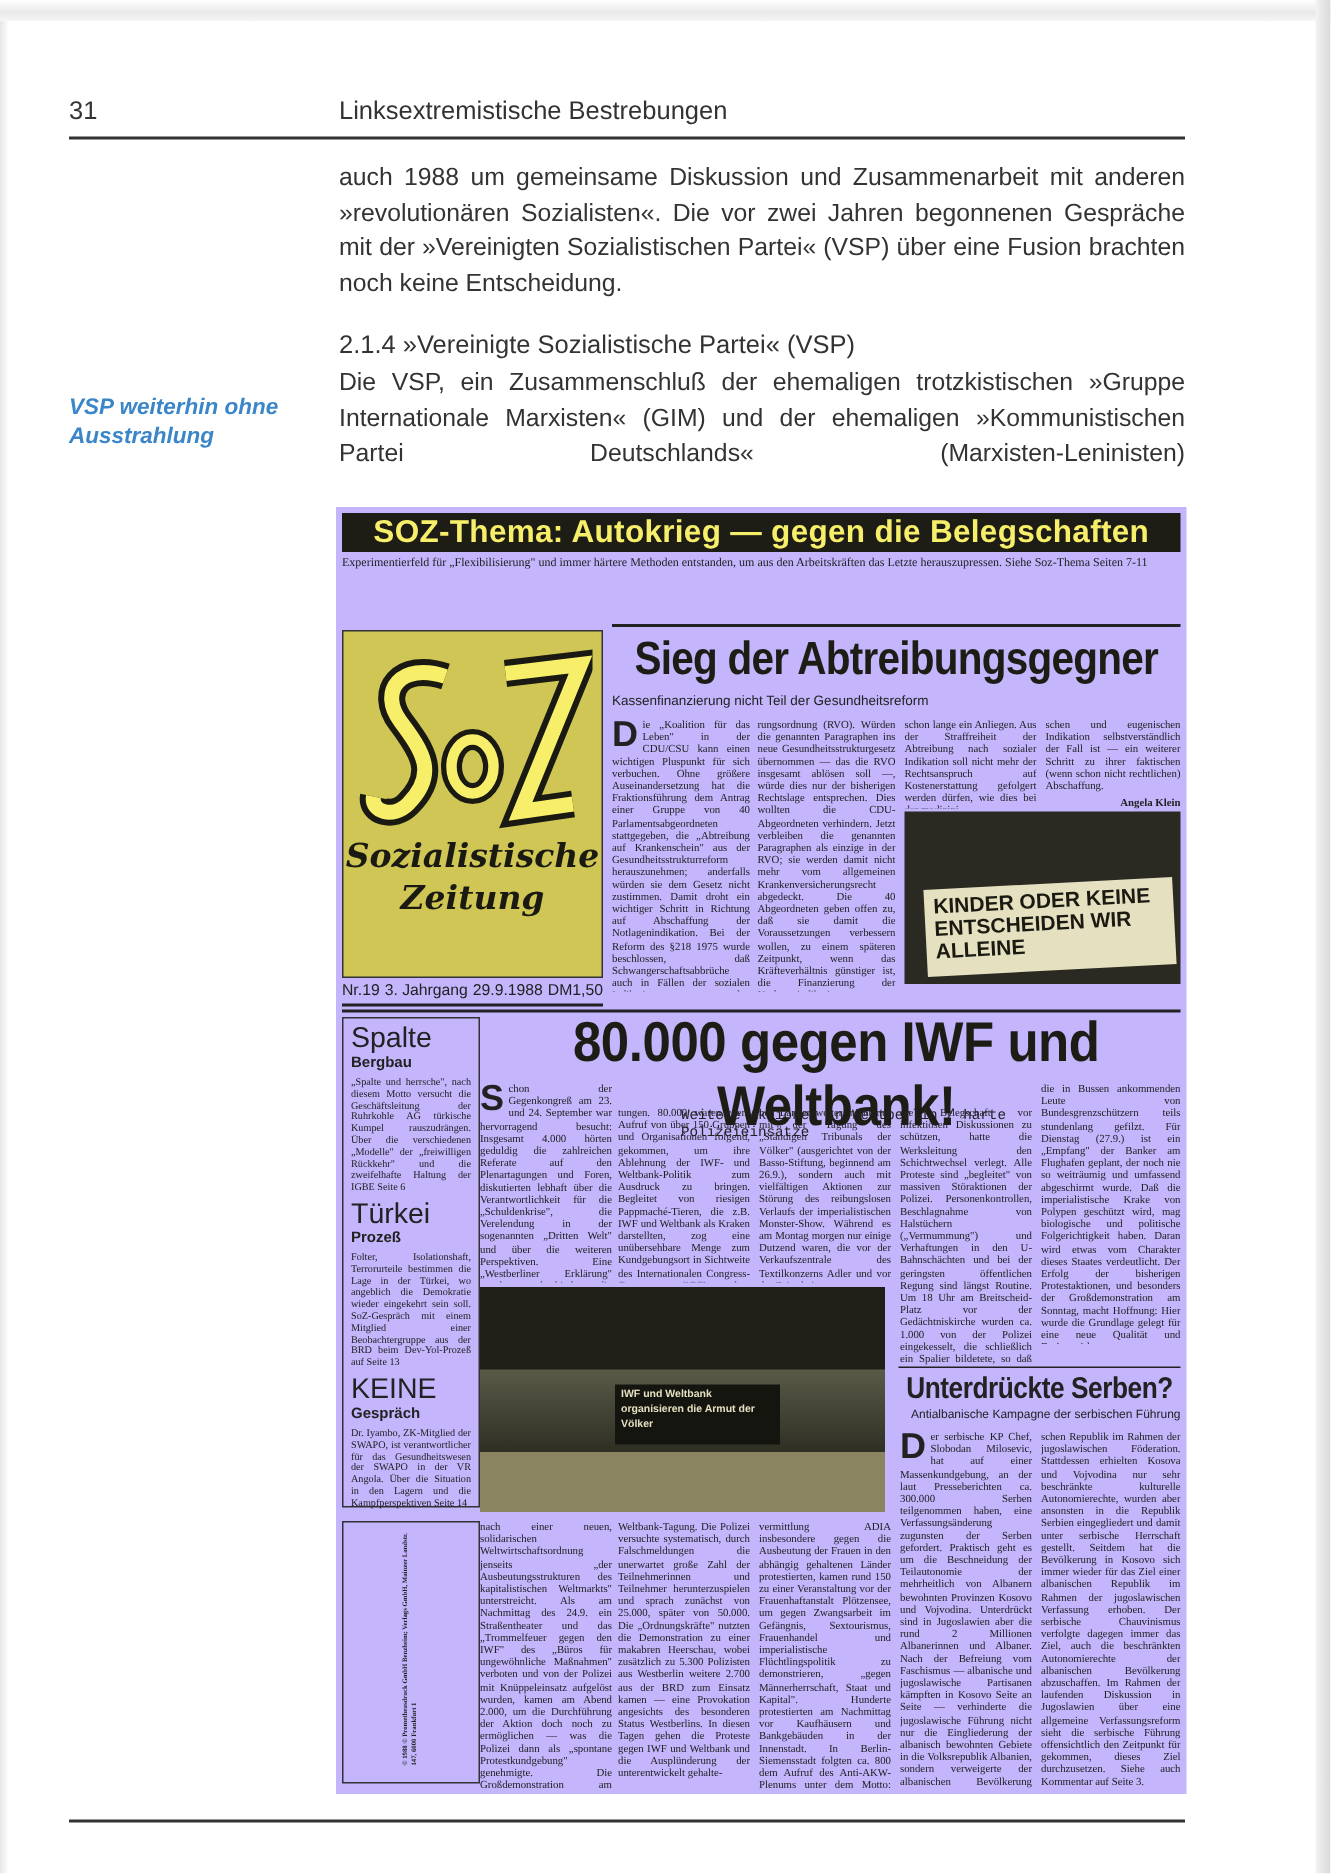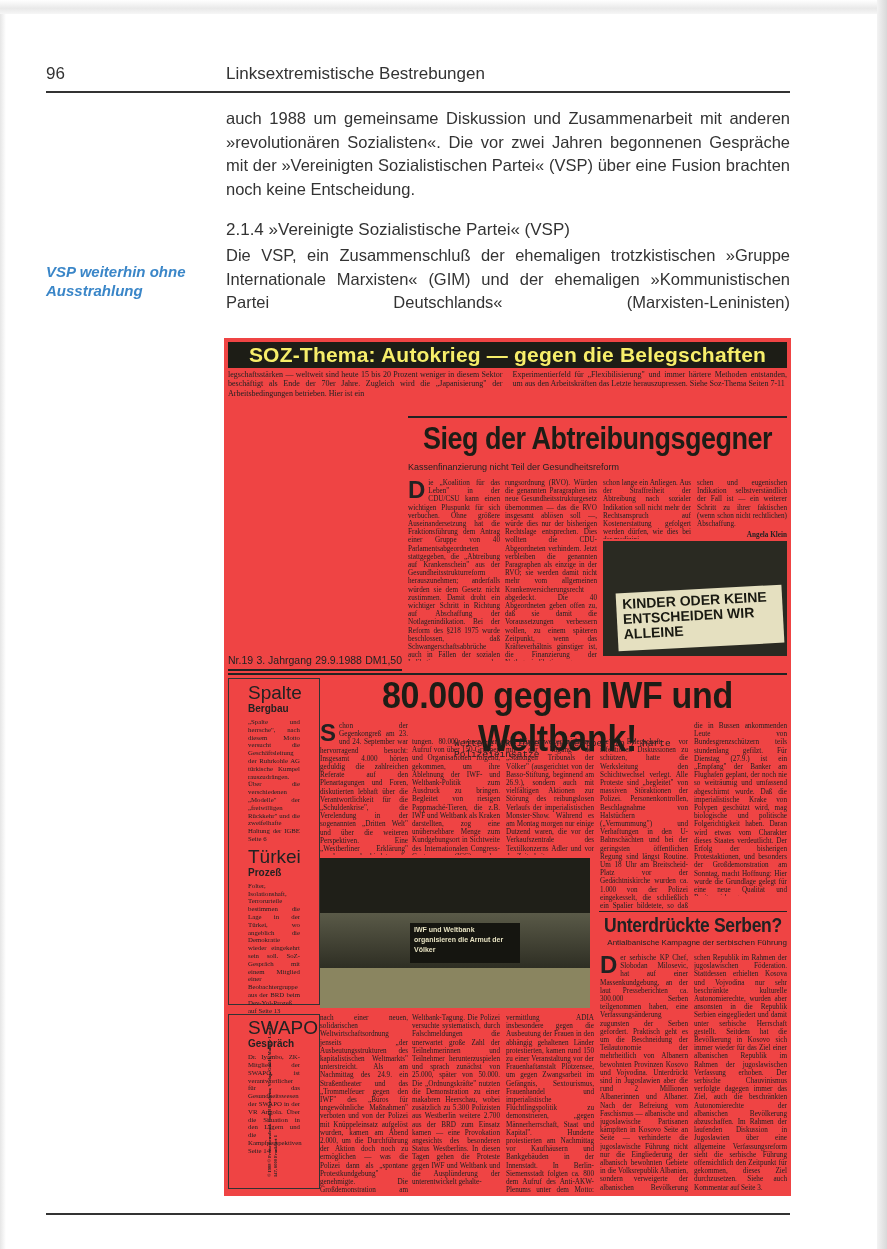--- a/index.html
+++ b/index.html
@@ -23,21 +23,21 @@
   .para1 { top: 107px; }
   .para1 p { text-align-last: left; }
   .section-heading { position: absolute; left: 226px; top: 220px; font-size: 17px; color: #333; }
   .para2 { top: 244px; }
   .para2 p { text-align-last: justify; }
 
   .margin-note { position: absolute; left: 46px; top: 262px; width: 170px; font-size: 15px; font-weight: bold;
     color: #3a86c8; line-height: 19px; font-style: italic; }
 
   
-  .clipping { position: absolute; left: 224px; top: 338px; width: 567px; height: 858px; background: #ef4444; overflow: hidden;
+  .clipping { position: absolute; left: 224px; top: 338px; width: 567px; height: 858px; background: #c4b5fd; overflow: hidden;
     font-family: "Liberation Serif", serif; color: #222; }
   .theme-bar { position: absolute; left: 4px; top: 4px; width: 559px; height: 26px; background: #1d1d16;
     color: #f7ee6a; font-family: "Liberation Sans", sans-serif; font-weight: bold; font-size: 21px;
     text-align: center; line-height: 26px; letter-spacing: 0.2px; transform-origin: center; }
   .theme-text { position: absolute; top: 32px; left: 4px; width: 559px; display: flex; gap: 10px; font-size: 8px; line-height: 9.3px; }
   .theme-text div { flex: 1; text-align: justify; }
   .rule { position: absolute; background: #222; }
 
   .masthead { position: absolute; left: 4px; top: 82px; width: 174px; height: 232px; border: 1px solid #333; background: #cfc656; }
   .logo-soz { position: absolute; left: 8px; top: 10px; width: 158px; height: 130px; }
@@ -50,21 +50,21 @@
     font-family: "Liberation Sans", sans-serif; font-weight: bold; font-size: 27px; letter-spacing: -0.5px; color: #1d1d16; transform: scaleY(1.15); }
   .subhead1 { position: absolute; left: 184px; top: 124px; width: 379px; text-align: left; font-family: "Liberation Sans", sans-serif; font-size: 9px; }
   .col { position: absolute; font-size: 7.2px; line-height: 8.2px; text-align: justify; overflow: hidden; }
   .dropcap { float: left; font-family: "Liberation Sans", sans-serif; font-weight: bold; font-size: 24px; line-height: 20px; margin: 1px 3px 0 0; }
   .signature { text-align: right; font-weight: bold; margin-top: 3px; }
 
   .photo1 { position: absolute; left: 379px; top: 203px; width: 184px; height: 115px; background: #2a2a22; overflow: hidden; }
   .banner1 { position: absolute; left: 14px; top: 48px; width: 166px; height: 58px; background: #e5e0c0; transform: rotate(-3deg);
     font-family: "Liberation Sans", sans-serif; font-weight: bold; color: #1a1a12; font-size: 14px; line-height: 15px; padding: 4px 6px; }
 
-  .sidebar-box { position: absolute; left: 4px; top: 340px; width: 92px; height: 327px; border: 1.5px solid #333; padding: 4px 19px; }
+  .sidebar-box { position: absolute; left: 4px; top: 340px; width: 92px; height: 327px; border: 1.5px solid #333; padding: 4px 5px; }
   .side-title { font-family: "Liberation Sans", sans-serif; font-size: 19px; line-height: 20px; color: #222; }
   .side-sub { font-family: "Liberation Sans", sans-serif; font-weight: bold; font-size: 10px; margin-bottom: 4px; }
   .side-text { font-size: 6.8px; line-height: 7.8px; text-align: justify; margin-bottom: 4px; }
   .copyright-box { position: absolute; left: 4px; top: 676px; width: 92px; height: 175px; border: 1px solid #333; }
   .copyright-text { position: absolute; left: 38px; top: 162px; width: 160px; transform: rotate(-90deg); transform-origin: left top;
     font-size: 4.5px; line-height: 5.5px; font-weight: bold; }
 
   .headline2 { position: absolute; left: 104px; top: 340px; width: 459px; text-align: center;
     font-family: "Liberation Sans", sans-serif; font-weight: bold; font-size: 34px; letter-spacing: -0.3px; color: #1d1d16; transform: scaleY(1.1); }
   .subhead2 { position: absolute; left: 230px; top: 384px; width: 235px; font-family: Liberation Mono, monospace; font-size: 9.5px; margin-top: 16px; }
@@ -79,45 +79,60 @@
   .subhead3 { position: absolute; left: 375px; top: 600px; width: 188px; text-align: right; font-family: "Liberation Sans", sans-serif; font-size: 8px; }
 </style>
 </head>
 <body>
 
 <div class="page-edge-top"></div>
 <div class="page-edge-left"></div>
 <div class="page-edge-right"></div>
 
 <header class="running-head">
-  <span class="page-number">96</span>
+  <span class="page-number">31</span>
   <span class="running-title">Linksextremistische Bestrebungen</span>
 </header>
 <div class="rule-top"></div>
 
 <div class="body-text para1">
   <p>auch 1988 um gemeinsame Diskussion und Zusammenarbeit mit anderen »revolutionären Sozialisten«. Die vor zwei Jahren begonnenen Gespräche mit der »Vereinigten Sozialistischen Partei« (VSP) über eine Fusion brachten noch keine Entscheidung.</p>
 </div>
 
 <div class="section-heading">2.1.4 »Vereinigte Sozialistische Partei« (VSP)</div>
 
 <div class="margin-note">VSP weiterhin ohne Ausstrahlung</div>
 
 <div class="body-text para2">
   <p>Die VSP, ein Zusammenschluß der ehemaligen trotzkistischen »Gruppe Internationale Marxisten« (GIM) und der ehemaligen »Kommunistischen Partei Deutschlands« (Marxisten-Leninisten)</p>
 </div>
 
 <div class="clipping">
   <div class="theme-bar">SOZ-Thema: Autokrieg — gegen die Belegschaften</div>
   <div class="theme-text">
-    <div>legschaftsstärken — weltweit sind heute 15 bis 20 Prozent weniger in diesem Sektor beschäftigt als Ende der 70er Jahre. Zugleich wird die „Japanisierung" der Arbeitsbedingungen betrieben. Hier ist ein</div>
     <div>Experimentierfeld für „Flexibilisierung" und immer härtere Methoden entstanden, um aus den Arbeitskräften das Letzte herauszupressen. Siehe Soz-Thema Seiten 7-11</div>
   </div>
   <div class="rule" style="left:184px; top:78px; width:379px; height:1.5px;"></div>
 
+  <div class="masthead">
+    <svg class="logo-soz" viewBox="0 0 158 130">
+      <g fill="#f7ee6a" stroke="#1a1a12" stroke-width="5">
+        <path d="M60 20 C30 10 15 30 30 50 C45 70 55 85 35 105 C25 115 10 110 12 100" fill="none" stroke="#1a1a12" stroke-width="18"></path>
+        <path d="M60 20 C30 10 15 30 30 50 C45 70 55 85 35 105 C25 115 10 110 12 100" fill="none" stroke="#f7ee6a" stroke-width="10"></path>
+        <ellipse cx="78" cy="80" rx="14" ry="18" fill="none" stroke="#1a1a12" stroke-width="14"></ellipse>
+        <ellipse cx="78" cy="80" rx="14" ry="18" fill="none" stroke="#f7ee6a" stroke-width="7"></ellipse>
+        <path d="M100 18 L150 12 L110 110 L145 105" fill="none" stroke="#1a1a12" stroke-width="18"></path>
+        <path d="M100 18 L150 12 L110 110 L145 105" fill="none" stroke="#f7ee6a" stroke-width="10"></path>
+      </g>
+    </svg>
+    <div class="logo-name">
+      <div>Sozialistische</div>
+      <div>Zeitung</div>
+    </div>
+  </div>
   <div class="issue-line">
     <span>Nr.19</span>
     <span>3. Jahrgang</span>
     <span>29.9.1988</span>
     <span>DM1,50</span>
   </div>
   <div class="rule" style="left:4px; top:331px; width:174px; height:1.5px;"></div>
 
   <div class="headline1">Sieg der Abtreibungsgegner</div>
   <div class="subhead1">Kassenfinanzierung nicht Teil der Gesundheitsreform</div>
@@ -141,21 +156,21 @@
       <div class="side-title">Spalte</div>
       <div class="side-sub">Bergbau</div>
       <div class="side-text">„Spalte und herrsche", nach diesem Motto versucht die Geschäftsleitung der Ruhrkohle AG türkische Kumpel rauszudrängen. Über die verschiedenen „Modelle" der „freiwilligen Rückkehr" und die zweifelhafte Haltung der IGBE Seite 6</div>
     </div>
     <div>
       <div class="side-title">Türkei</div>
       <div class="side-sub">Prozeß</div>
       <div class="side-text">Folter, Isolationshaft, Terrorurteile bestimmen die Lage in der Türkei, wo angeblich die Demokratie wieder eingekehrt sein soll. SoZ-Gespräch mit einem Mitglied einer Beobachtergruppe aus der BRD beim Dev-Yol-Prozeß auf Seite 13</div>
     </div>
     <div>
-      <div class="side-title">SWAPO</div>
+      <div class="side-title">KEINE</div>
       <div class="side-sub">Gespräch</div>
       <div class="side-text">Dr. Iyambo, ZK-Mitglied der SWAPO, ist verantwortlicher für das Gesundheitswesen der SWAPO in der VR Angola. Über die Situation in den Lagern und die Kampfperspektiven Seite 14</div>
     </div>
   </div>
   <div class="copyright-box">
     <div class="copyright-text">© 1988 © Prometheusdruck GmbH Benzheim; Verlags GmbH, Mainzer Landstr. 147, 6000 Frankfurt 1</div>
   </div>
 
   <div class="headline2">80.000 gegen IWF und Weltbank!</div>
   <div class="subhead2">Weitere Aktionen in Westberlin / harte Polizeieinsätze</div>

